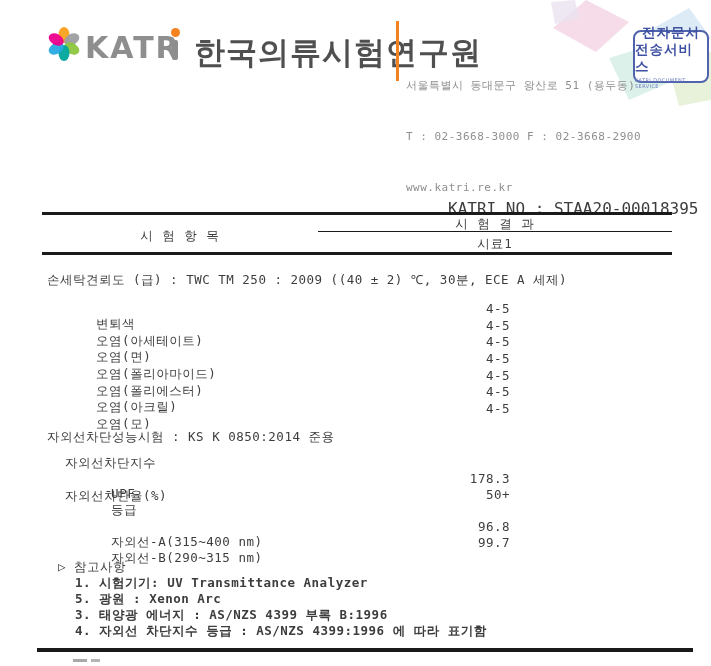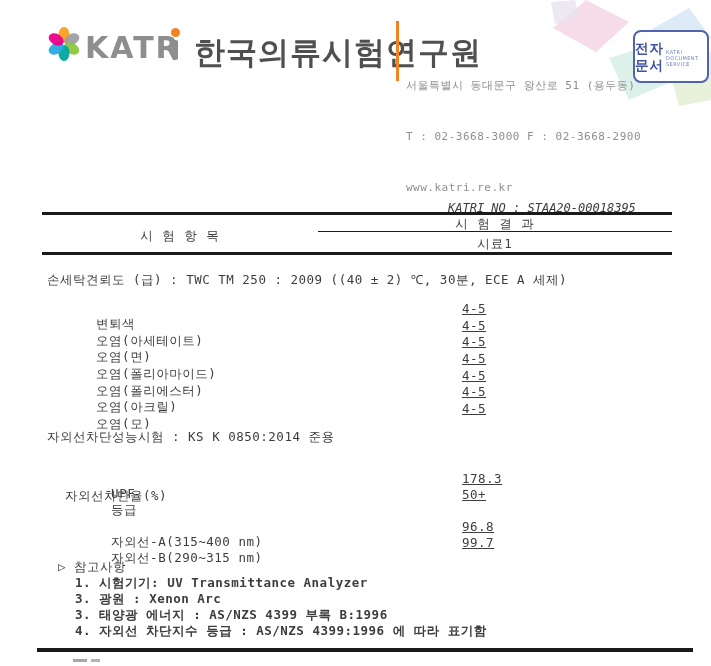--- a/index.html
+++ b/index.html
@@ -13,49 +13,49 @@
          font-weight:bold;font-size:30px;line-height:1;color:#8e8e8e;letter-spacing:2px;}
   .brand-i{position:absolute;left:172px;top:40px;width:6px;height:20px;background:#8e8e8e;border-radius:2px;}
   .brand-dot{position:absolute;left:171px;top:28px;width:9px;height:9px;background:#F58220;border-radius:50%;}
   .org-name{position:absolute;left:194px;top:37px;font-family:"DejaVu Sans",sans-serif;
             font-weight:bold;font-size:31px;line-height:1;color:#4f4f4f;letter-spacing:1px;}
   .hdr-divider{position:absolute;left:396px;top:21px;width:3px;height:60px;background:#F58220;}
   .contact{position:absolute;left:406px;top:43px;font-size:11px;line-height:17px;
            color:#8f8f8f;white-space:pre;letter-spacing:0.5px;}
   .deco{position:absolute;right:0;top:0;width:160px;height:118px;}
   .badge{position:absolute;left:633px;top:30px;width:72px;height:49px;background:#fff;
-         border:2px solid #5063ac;border-radius:8px;display:flex;flex-direction:row;
+         border:2px solid #5063ac;border-radius:8px;display:flex;flex-direction:column;
          align-items:center;justify-content:center;}
   .badge .bl{font-family:"DejaVu Sans",sans-serif;font-weight:bold;font-size:13.5px;
              line-height:1.25;color:#3E51A3;letter-spacing:1px;}
   .badge .bs{font-family:"DejaVu Sans",sans-serif;font-size:5px;color:#6c7fbe;
              letter-spacing:0.4px;margin-top:2px;}
   
-  .meta{position:absolute;left:448px;top:165px;font-size:12px;line-height:17.5px;
-        white-space:pre;color:#3d3d3d;font-style:italic;}
+  .meta{position:absolute;left:448px;top:165px;font-size:16px;line-height:17.5px;
+        white-space:pre;color:#3d3d3d;}
   
   .rule{position:absolute;background:#1a1a1a;}
   .r-top{left:42px;top:212px;width:630px;height:3px;}
   .r-mid{left:318px;top:231px;width:354px;height:1.4px;}
   .r-bot{left:42px;top:252px;width:630px;height:3px;}
   .r-end{left:37px;top:648px;width:656px;height:4px;}
   .th{position:absolute;font-size:12.5px;letter-spacing:1px;text-align:center;color:#3d3d3d;}
   .th-item{left:42px;top:228px;width:276px;}
   .th-result{left:318px;top:216px;width:354px;}
   .th-sample{left:318px;top:236px;width:354px;}
   
   .row{position:absolute;left:42px;width:636px;height:16px;font-size:12.5px;
        letter-spacing:0.5px;white-space:pre;}
   .in-title{padding-left:5px;}
   .in-lbl{padding-left:22px;}
   .in-head{padding-left:23px;}
   .in-sub{padding-left:37px;}
   .in-note-t{padding-left:16px;}
   .in-note{padding-left:33px;font-weight:bold;}
-  .row .val{position:absolute;left:420px;top:0;width:60px;text-align:left;padding:0;text-decoration:underline;}
+  .row .val{position:absolute;left:408px;top:0;width:60px;text-align:right;padding:0;}
   
   .clip1{position:absolute;left:73px;top:659px;width:14px;height:3px;background:#a9a9a9;}
   .clip2{position:absolute;left:91px;top:659px;width:9px;height:3px;background:#b5b5b5;}
 </style>
 </head>
 <body>
 
 <div class="page">
 
   <svg class="deco" viewBox="0 0 160 118">
@@ -81,20 +81,21 @@
   <div class="hdr-divider"></div>
 
   <div class="contact">
     <div>서울특별시 동대문구 왕산로 51 (용두동)</div>
     <div>T : 02-3668-3000 F : 02-3668-2900</div>
     <div>www.katri.re.kr</div>
   </div>
 
   <div class="badge">
     <div class="bl">전자문서</div>
+    <div class="bl">전송서비스</div>
     <div class="bs">KATRI DOCUMENT SERVICE</div>
   </div>
 
   <div class="meta">
     <div>KATRI NO : STAA20-00018395</div>
   </div>
 
   <div class="rule r-top"></div>
   <div class="th th-item">시 험 항 목</div>
   <div class="th th-result">시 험 결 과</div>
@@ -128,20 +129,21 @@
     <span class="in-lbl">오염(아크릴)</span>
     <span class="val">4-5</span>
   </div>
   <div class="row" style="top:401px">
     <span class="in-lbl">오염(모)</span>
     <span class="val">4-5</span>
   </div>
 
   <div class="row in-title" style="top:429px">자외선차단성능시험 : KS K 0850:2014 준용</div>
 
+  <div class="row in-head" style="top:455px">자외선차단지수</div>
   <div class="row" style="top:471px">
     <span class="in-sub">UPF</span>
     <span class="val">178.3</span>
   </div>
   <div class="row" style="top:487px">
     <span class="in-sub">등급</span>
     <span class="val">50+</span>
   </div>
 
   <div class="row in-head" style="top:488px">자외선차단율(%)</div>
@@ -149,21 +151,21 @@
     <span class="in-sub">자외선-A(315~400 nm)</span>
     <span class="val">96.8</span>
   </div>
   <div class="row" style="top:535px">
     <span class="in-sub">자외선-B(290~315 nm)</span>
     <span class="val">99.7</span>
   </div>
 
   <div class="row in-note-t" style="top:559px">▷ 참고사항</div>
   <div class="row in-note" style="top:575px">1. 시험기기: UV Transmittance Analyzer</div>
-  <div class="row in-note" style="top:591px">3. 광원 : Xenon Arc</div>
+  <div class="row in-note" style="top:591px">5. 광원 : Xenon Arc</div>
   <div class="row in-note" style="top:607px">3. 태양광 에너지 : AS/NZS 4399 부록 B:1996</div>
   <div class="row in-note" style="top:623px">4. 자외선 차단지수 등급 : AS/NZS 4399:1996 에 따라 표기함</div>
 
   <div class="rule r-end"></div>
   <div class="clip1"></div>
   <div class="clip2"></div>
 
 </div>
 
 </body></html>

